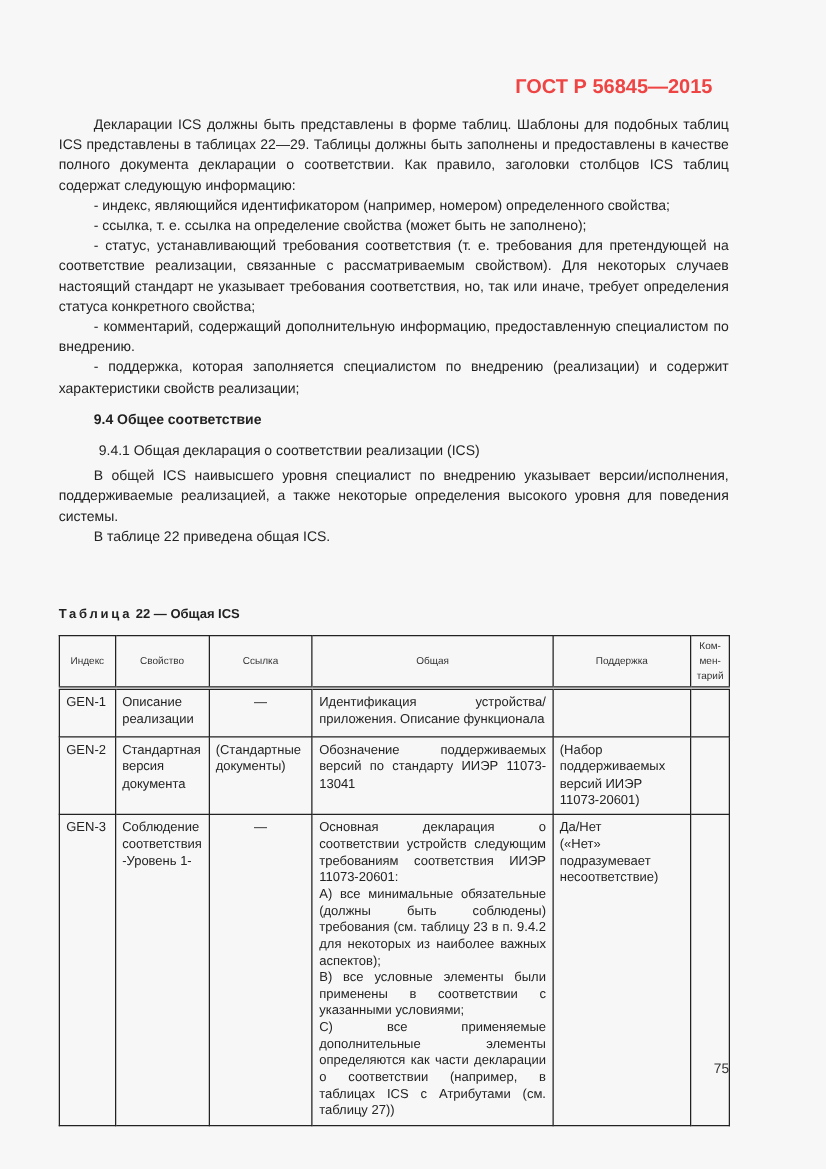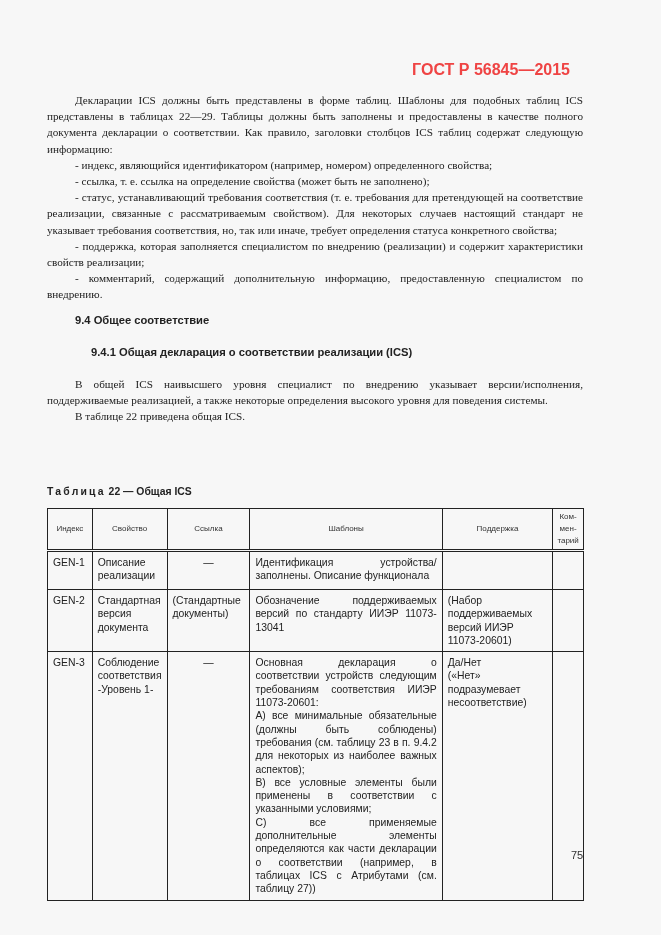--- a/index.html
+++ b/index.html
@@ -13,22 +13,22 @@
   }
   .page-header {
     position: absolute; top: 61px; right: 91px;
     font-size: 16px; font-weight: bold; color: #ef4444;
   }
   .content {
     position: absolute; left: 47px; top: 92px; width: 536px;
     font-size: 11.2px; line-height: 16.2px;
   }
   .h2 { font-weight: bold; margin: 0 0 9px 0; padding-left: 28px; }
-  .h3 { font-weight: bold; margin: 16px; padding-left: 28px; }
-  p { margin: 0; text-align: justify; font-family: Liberation Serif, serif; }
+  .h3 { font-weight: normal; margin: 4px; padding-left: 28px; }
+  p { margin: 0; text-align: justify; }
   p.indent { text-indent: 28px; }
   .gap { height: 9px; }
   .table-caption {
     position: absolute; left: 47px; top: 486px;
     font-size: 10.4px;
     font-weight: bold;
   }
   .table-caption .spaced { letter-spacing: 2.2px; }
   table.ics {
     position: absolute; left: 47px; top: 508px; width: 537px;
@@ -58,22 +58,22 @@
 </head>
 <body>
 
 <div class="page-header">ГОСТ Р 56845—2015</div>
 
 <div class="content">
   <p class="indent">Декларации ICS должны быть представлены в форме таблиц. Шаблоны для подобных таблиц ICS представлены в таблицах 22—29. Таблицы должны быть заполнены и предоставлены в качестве полного документа декларации о соответствии. Как правило, заголовки столбцов ICS таблиц содержат следующую информацию:</p>
   <p class="indent">- индекс, являющийся идентификатором (например, номером) определенного свойства;</p>
   <p class="indent">- ссылка, т. е. ссылка на определение свойства (может быть не заполнено);</p>
   <p class="indent">- статус, устанавливающий требования соответствия (т. е. требования для претендующей на соответствие реализации, связанные с рассматриваемым свойством). Для некоторых случаев настоящий стандарт не указывает требования соответствия, но, так или иначе, требует определения статуса конкретного свойства;</p>
+  <p class="indent">- комментарий, содержащий дополнительную информацию, предоставленную специалистом по внедрению.</p>
   <p class="indent">- поддержка, которая заполняется специалистом по внедрению (реализации) и содержит характеристики свойств реализации;</p>
-  <p class="indent">- комментарий, содержащий дополнительную информацию, предоставленную специалистом по внедрению.</p>
   <div class="gap"></div>
   <div class="h2">9.4 Общее соответствие</div>
   <div class="h3">9.4.1 Общая декларация о соответствии реализации (ICS)</div>
   <p class="indent">В общей ICS наивысшего уровня специалист по внедрению указывает версии/исполнения, поддерживаемые реализацией, а также некоторые определения высокого уровня для поведения системы.</p>
   <p class="indent">В таблице 22 приведена общая ICS.</p>
 </div>
 
 <div class="table-caption">
   <span class="spaced">Таблица</span><span> 22 — Общая ICS</span>
 </div>
@@ -85,33 +85,33 @@
       <col style="width:83px">
       <col style="width:196px">
       <col style="width:111px">
       <col style="width:31px">
   </colgroup>
   <thead>
     <tr>
       <th>Индекс</th>
       <th>Свойство</th>
       <th>Ссылка</th>
-      <th>Шаблоны</th>
+      <th>Общая</th>
       <th>Поддержка</th>
       <th class="pre" style="padding:2px 1px">Ком-
 мен-
 тарий</th>
     </tr>
   </thead>
   <tbody>
     <tr style="height:39px">
       <td>GEN-1</td>
       <td>Описание реализации</td>
       <td class="center">—</td>
-      <td class="just">Идентификация устройства/заполнены. Описание функционала</td>
+      <td class="just">Идентификация устройства/приложения. Описание функционала</td>
       <td></td>
       <td></td>
     </tr>
     <tr style="height:52px">
       <td>GEN-2</td>
       <td>Стандартная версия документа</td>
       <td>(Стандартные документы)</td>
       <td class="just">Обозначение поддерживаемых версий по стандарту ИИЭР 11073-13041</td>
       <td>(Набор поддерживаемых версий ИИЭР 11073-20601)</td>
       <td></td>

